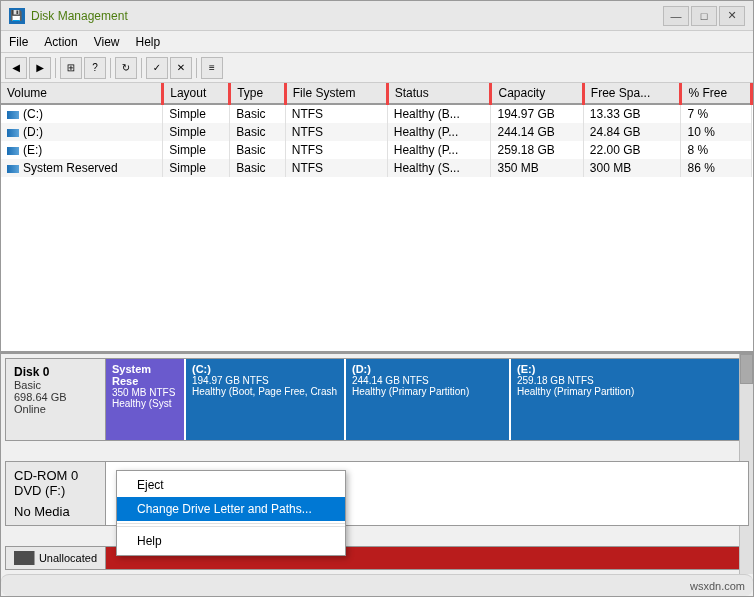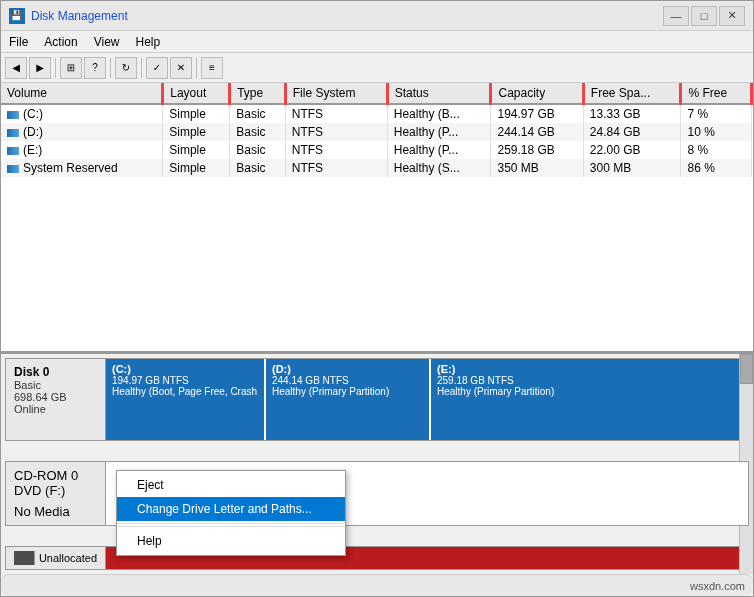--- a/index.html
+++ b/index.html
@@ -38,21 +38,21 @@
       height: 16px;
       background: #1a6eb5;
       display: flex;
       align-items: center;
       justify-content: center;
       font-size: 10px;
       color: white;
     }
     .title-text {
       font-size: 12px;
-      color: #1d4ed8;
+      color: #4d7c0f;
     }
     .title-controls {
       display: flex;
       gap: 2px;
     }
     .title-btn {
       width: 26px;
       height: 20px;
       background: #e0e0e0;
       border: 1px solid #bbb;
@@ -406,20 +406,25 @@
       <div class="lower-inner">
 
         <div class="disk-row">
           <div class="disk-label">
             <div class="disk-name">Disk 0</div>
             <div class="disk-type">Basic</div>
             <div class="disk-size">698.64 GB</div>
             <div class="disk-status">Online</div>
           </div>
           <div class="disk-partitions">
+            <div class="partition partition-system">
+              <div class="partition-name">System Rese</div>
+              <div class="partition-info">350 MB NTFS</div>
+              <div class="partition-info">Healthy (Syst</div>
+            </div>
             <div class="partition partition-c">
               <div class="partition-name">(C:)</div>
               <div class="partition-info">194.97 GB NTFS</div>
               <div class="partition-info">Healthy (Boot, Page Free, Crash</div>
             </div>
             <div class="partition partition-d">
               <div class="partition-name">(D:)</div>
               <div class="partition-info">244.14 GB NTFS</div>
               <div class="partition-info">Healthy (Primary Partition)</div>
             </div>

